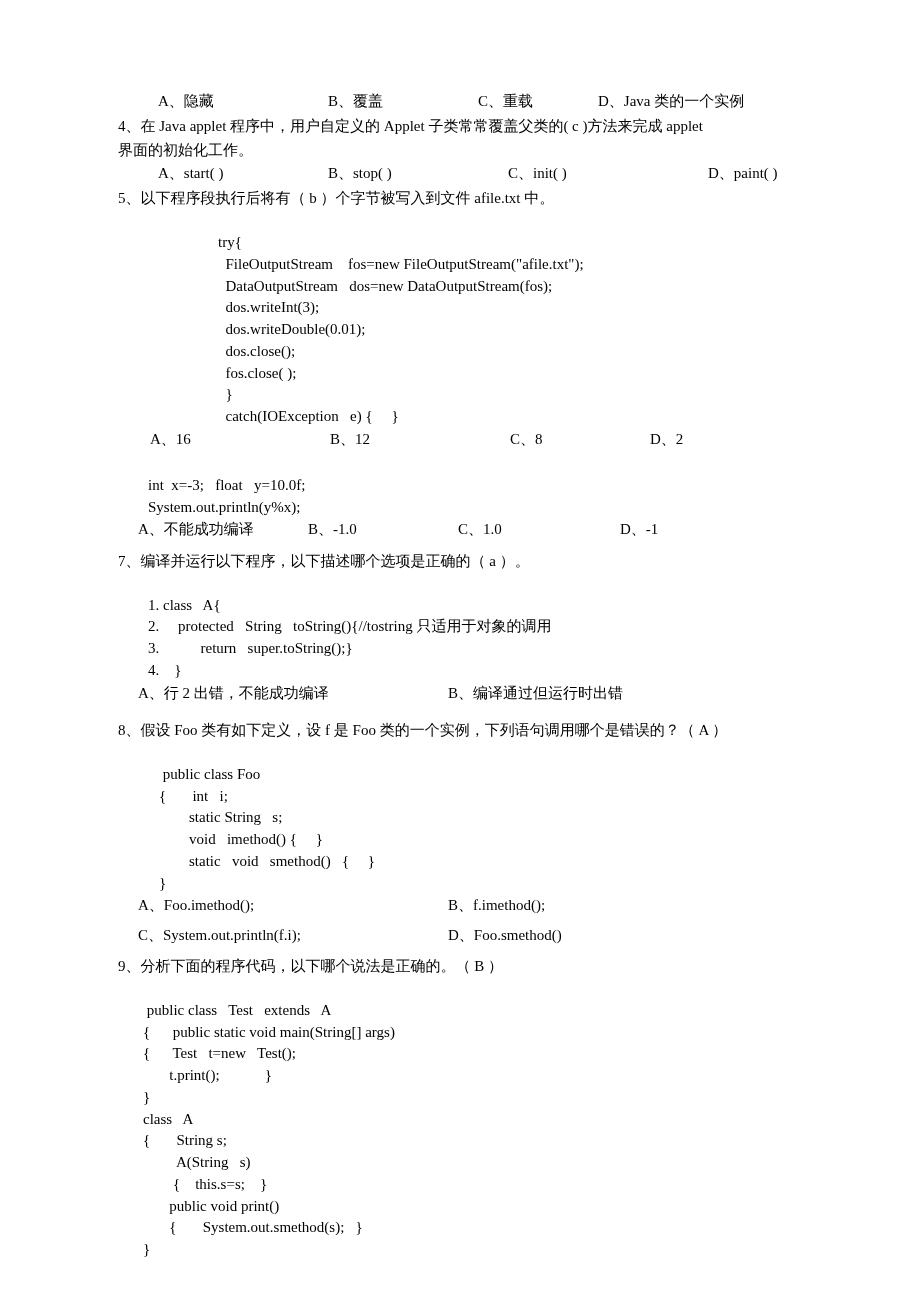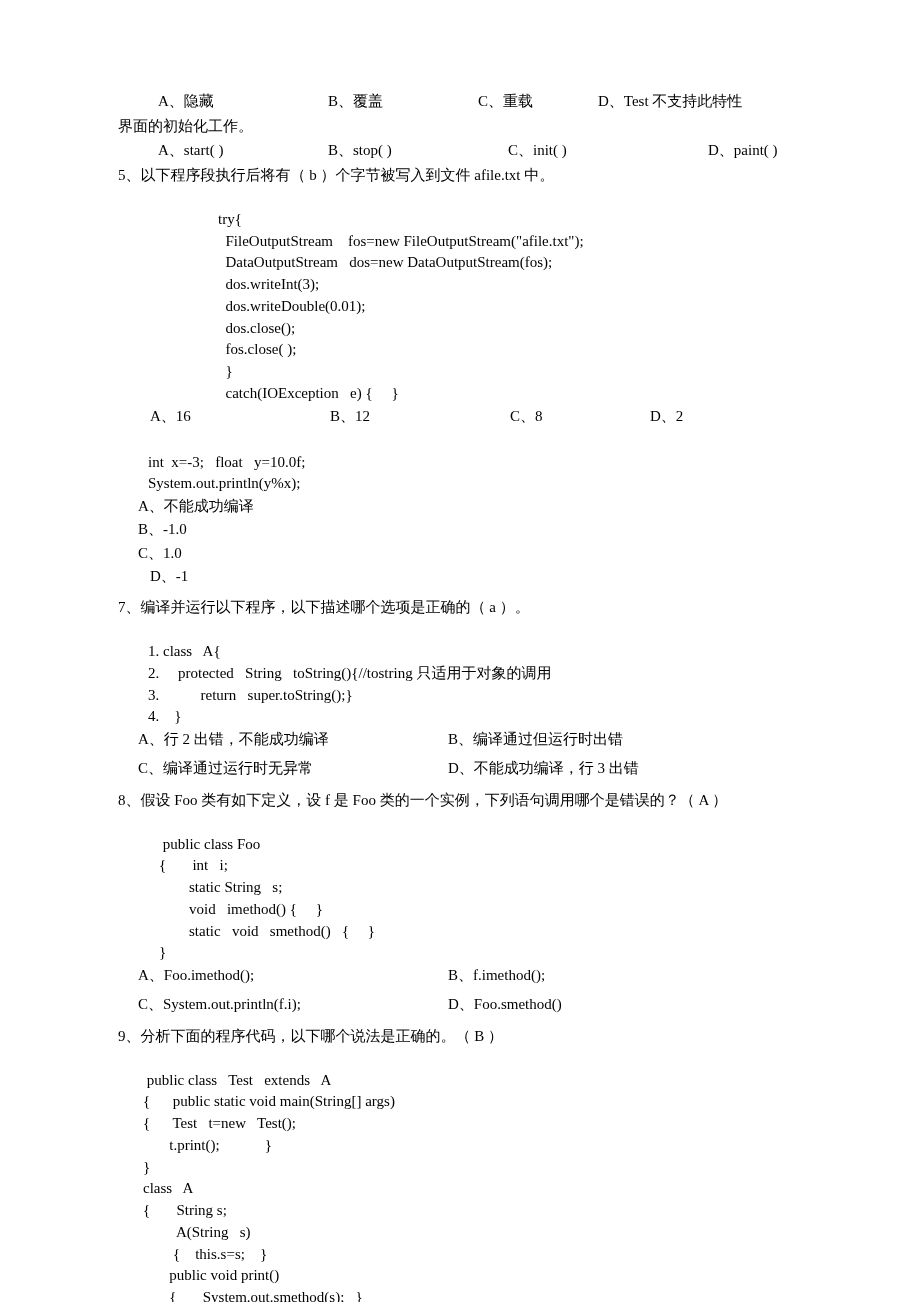--- a/index.html
+++ b/index.html
@@ -64,25 +64,26 @@
 </head>
 <body>
 
 <div class="page">
 
   <div class="block q4 mcq">
     <div class="opt-row">
       <span>A、隐藏</span>
       <span>B、覆盖</span>
       <span>C、重载</span>
-      <span>D、Test 不支持此特性</span>
+      <span>D、Java 类的一个实例</span>
     </div>
   </div>
 
   <div class="block">
+    <div>4、在 Java   applet 程序中，用户自定义的 Applet 子类常常覆盖父类的(     c   )方法来完成 applet</div>
     <div>界面的初始化工作。</div>
     <div class="q4a mcq">
       <div class="opt-row">
         <span>A、start( )</span>
         <span>B、stop( )</span>
         <span>C、init( )</span>
         <span>D、paint( )</span>
       </div>
     </div>
   </div>
@@ -107,21 +108,21 @@
         <span>D、2</span>
       </div>
     </div>
   </div>
 
   <div class="block">
     <div class="code" style="margin-left:30px;">
 <span>int  x=-3;   float   y=10.0f;</span>
 <span>System.out.println(y%x);</span></div>
     <div class="q6 mcq">
-      <div class="opt-row" style="margin-left:20px;flex-direction:column;">
+      <div class="opt-row" style="margin-left:20px;">
         <span>A、不能成功编译</span>
         <span>B、-1.0</span>
         <span>C、1.0</span>
         <span>D、-1</span>
       </div>
     </div>
   </div>
 
   <div class="gap"></div>
 
@@ -130,24 +131,20 @@
     <div class="code" style="margin-left:30px;">
 <span>1. class   A{</span>
 <span>2.     protected   String   toString(){//tostring 只适用于对象的调用</span>
 <span>3.           return   super.toString();}</span>
 <span>4.    }</span></div>
     <div class="two-col" style="margin-left:20px;">
       <span>A、行 2 出错，不能成功编译</span>
       <span>B、编译通过但运行时出错</span>
     </div>
     <div class="gap"></div>
-    <div class="two-col" style="margin-left:20px;">
-      <span>C、编译通过运行时无异常</span>
-      <span>D、不能成功编译，行 3 出错</span>
-    </div>
   </div>
 
   <div class="gap"></div>
 
   <div class="block">
     <div>8、假设 Foo 类有如下定义，设 f 是 Foo 类的一个实例，下列语句调用哪个是错误的？（ A   ）</div>
     <div class="code" style="margin-left:41px;">
 <span> public class Foo</span>
 <span>{       int   i;</span>
 <span>        static String   s;</span>

